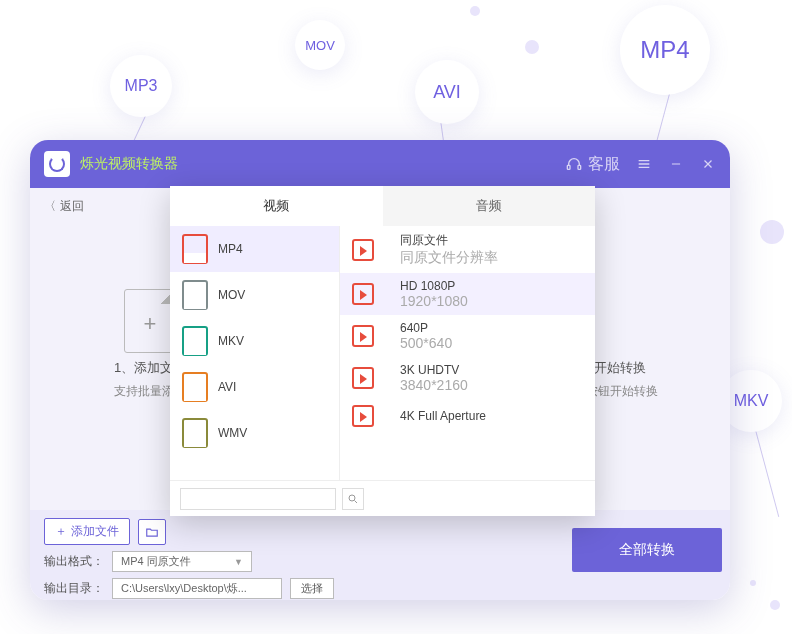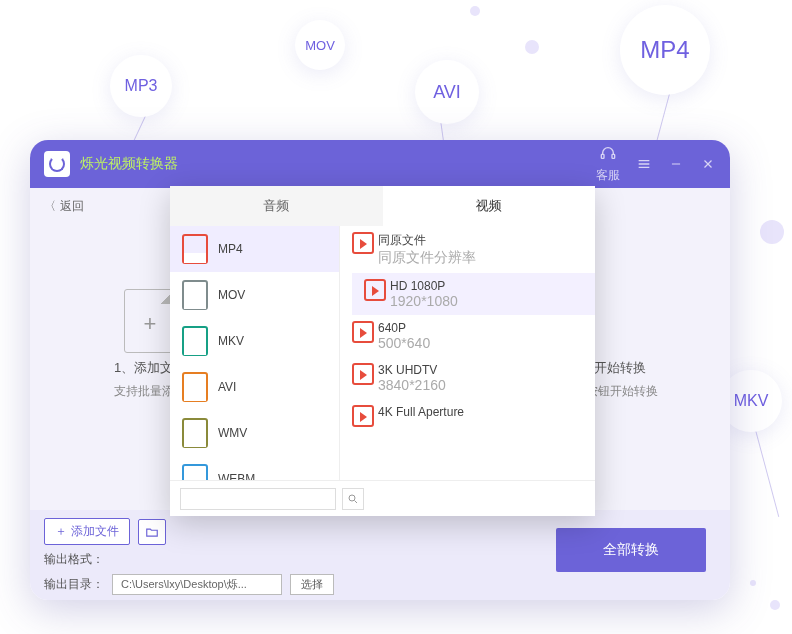--- a/index.html
+++ b/index.html
@@ -11,21 +11,21 @@
 .line { position:absolute; background:#d0caf0; transform-origin:top left; }
 
 
 .win { position:absolute; left:30px; top:140px; width:700px; height:460px; background:#fff; border-radius:18px; box-shadow:0 10px 40px rgba(80,70,160,0.25); overflow:hidden; }
 .titlebar { height:48px; background:#6c63d8; display:flex; align-items:center; padding:0 14px; color:#e8e6f9; }
 .logo { width:26px; height:26px; background:#fff; border-radius:4px; display:flex; align-items:center; justify-content:center; margin-right:10px; }
 .logo-inner { width:16px; height:16px; border:2px solid #6c63d8; border-radius:50%; border-top-color:transparent; }
 .title { font-size:14px; color:#bef264; flex:1; }
 .tb-right { display:flex; align-items:center; gap:16px; }
 .tb-ic { width:16px; height:16px; display:inline-flex; align-items:center; justify-content:center; color:#d8d4f5; cursor:pointer; }
-.cs { display:flex; align-items:center; gap:6px; font-size:12px; color:#d8d4f5; cursor:pointer;flex-direction:column; }
+.cs { display:flex; align-items:center; gap:6px; font-size:16px; color:#d8d4f5; cursor:pointer; }
 
 .toolbar { height:36px; display:flex; align-items:center; padding:0 14px; background:#f3f2fb; justify-content:space-between; }
 .back { display:flex; align-items:center; gap:4px; font-size:12px; color:#666; cursor:pointer; }
 .clear { display:flex; align-items:center; gap:4px; font-size:12px; color:#888; cursor:pointer; border:1px solid transparent; padding:4px 8px; }
 
 .body { position:relative; height:calc(100% - 48px - 36px - 90px); background:#f3f2fb; }
 
 .steps { position:absolute; left:0; right:0; bottom:110px; display:flex; justify-content:space-between; padding:0 40px; }
 .step { display:flex; flex-direction:column; align-items:center; gap:6px; color:#888; font-size:12px; width:160px; }
 .step-main{color:#555;font-size:13px;}
@@ -35,41 +35,41 @@
 
 .bottom { position:absolute; bottom:0; left:0; right:0; height:90px; background:#eceafa; padding:8px 14px; display:flex; flex-direction:column; gap:6px; }
 .btn-row{display:flex;gap:8px;align-items:center;}
 .btn-outline{border:1px solid #6c63d8;color:#6c63d8;background:#fff;padding:4px 10px;font-size:12px;display:flex;align-items:center;gap:4px;cursor:pointer;border-radius:2px;}
 .icbtn{width:28px;height:26px;border:1px solid #6c63d8;color:#6c63d8;background:#fff;display:flex;align-items:center;justify-content:center;cursor:pointer;border-radius:2px;}
 .row{display:flex;align-items:center;gap:8px;font-size:12px;color:#555;}
 .sel{border:1px solid #bbb;background:#fff;padding:2px 8px;min-width:140px;display:flex;align-items:center;justify-content:space-between;font-size:11px;color:#666;cursor:pointer;}
 .chev{font-size:9px;color:#999;}
 .pathbox{border:1px solid #bbb;background:#fff;padding:2px 8px;min-width:170px;font-size:11px;color:#666;white-space:nowrap;overflow:hidden;text-overflow:ellipsis;}
 .smbtn{border:1px solid #bbb;background:#fff;padding:2px 10px;font-size:11px;color:#555;cursor:pointer;}
-.convert{position:absolute;right:24px;top:18px;width:150px;height:44px;background:#6c63d8;color:#fff;border:none;font-size:14px;cursor:pointer;border-radius:2px;}
+.convert{position:absolute;right:8px;top:18px;width:150px;height:44px;background:#6c63d8;color:#fff;border:none;font-size:14px;cursor:pointer;border-radius:2px;}
 
 
 .popup{position:absolute;left:170px;top:186px;width:425px;height:330px;background:#fff;box-shadow:0 8px 30px rgba(0,0,0,0.2);display:flex;flex-direction:column;}
 .tabs{display:flex;height:40px;}
 .tab{flex:1;display:flex;align-items:center;justify-content:center;font-size:13px;color:#666;cursor:pointer;}
 .tab.active{color:#333;}
 .tab:not(.active){background:#f5f5f5;}
 .pcols{flex:1;display:flex;overflow:hidden;}
 .col{overflow-y:auto;}
 .col1{width:170px;border-right:1px solid #eee;}
 .col2{flex:1;}
 .it{display:flex;align-items:center;gap:10px;padding:8px 12px;cursor:pointer;}
 .it.sel-it{background:#f0edff;}
 .fic{width:26px;height:30px;border-radius:3px;position:relative;flex-shrink:0;}
 .fic::before{content:"";position:absolute;inset:0;border:2px solid currentColor;border-radius:3px;}
 .fic::after{content:attr(data-ext);position:absolute;bottom:1px;left:2px;right:2px;font-size:6px;color:#fff;background:currentColor;text-align:center;line-height:10px;}
 .c-red{color:#e74c3c;}.c-gray{color:#7f8c8d;}.c-grn{color:#16a085;}.c-org{color:#e67e22;}.c-olv{color:#8a8a3a;}.c-blu{color:#3498db;}
 .itlbl{font-size:12px;color:#444;}
-.rit{display:flex;gap:4px;padding:6px 12px;cursor:pointer;}
-.rit.sel-it{background:#f3f0ff;margin-left:12px;}
+.rit{display:flex;align-items:center;gap:26px;padding:6px 12px;cursor:pointer;}
+.rit.sel-it{background:#f3f0ff;}
 .vic{width:22px;height:22px;border:2px solid #e74c3c;border-radius:3px;position:relative;flex-shrink:0;}
 .vic::after{content:"";position:absolute;left:6px;top:5px;border-left:7px solid #e74c3c;border-top:5px solid transparent;border-bottom:5px solid transparent;}
 .rtxt{display:flex;flex-direction:column;}
 .rmain{font-size:12px;color:#444;}
 .rsub{font-size:14px;color:#aaa;}
 .srch{height:36px;border-top:1px solid #eee;display:flex;align-items:center;padding:0 10px;gap:6px;}
 .srch input{flex:0 0 120px;border:1px solid #ddd;height:22px;padding:0 6px;font-size:11px;}
 .srch-ic{width:22px;height:22px;display:flex;align-items:center;justify-content:center;color:#999;border:1px solid #ddd;cursor:pointer;}
 
 
@@ -178,34 +178,38 @@
       <div class="icbtn">
         <span>
             <svg width="14" height="14" viewBox="0 0 24 24" fill="none" stroke="currentColor" stroke-width="2">
               <path d="M3 7h6l2 2h10v10H3z"></path>
             </svg>
           </span>
       </div>
     </div>
     <div class="row">
       <span>输出格式：</span>
+      <div class="sel">
+        <span>MP4 同原文件</span>
+        <span class="chev">▼</span>
+      </div>
     </div>
     <div class="row">
       <span>输出目录：</span>
       <div class="pathbox">C:\Users\lxy\Desktop\烁...</div>
       <div class="smbtn">选择</div>
     </div>
     <button class="convert">全部转换</button>
   </div>
 </div>
 
 <div class="popup">
   <div class="tabs">
+    <div class="tab active">视频</div>
     <div class="tab">音频</div>
-    <div class="tab active">视频</div>
   </div>
   <div class="pcols">
     <div class="col col1" id="fmtlist">
         <div class="it sel-it">
           <div class="fic c-red" data-ext="MP4"></div>
           <div class="itlbl">MP4</div>
         </div>
         <div class="it">
           <div class="fic c-gray" data-ext="MOV"></div>
           <div class="itlbl">MOV</div>
@@ -214,24 +218,20 @@
           <div class="fic c-grn" data-ext="MKV"></div>
           <div class="itlbl">MKV</div>
         </div>
         <div class="it">
           <div class="fic c-org" data-ext="AVI"></div>
           <div class="itlbl">AVI</div>
         </div>
         <div class="it">
           <div class="fic c-olv" data-ext="WMV"></div>
           <div class="itlbl">WMV</div>
-        </div>
-        <div class="it">
-          <div class="fic c-blu" data-ext="WEBM"></div>
-          <div class="itlbl">WEBM</div>
         </div>
       </div>
     <div class="col col2" id="reslist">
         <div class="rit">
           <div class="vic"></div>
           <div class="rtxt">
             <div class="rmain">同原文件</div>
             <div class="rsub">同原文件分辨率</div>
           </div>
         </div>

